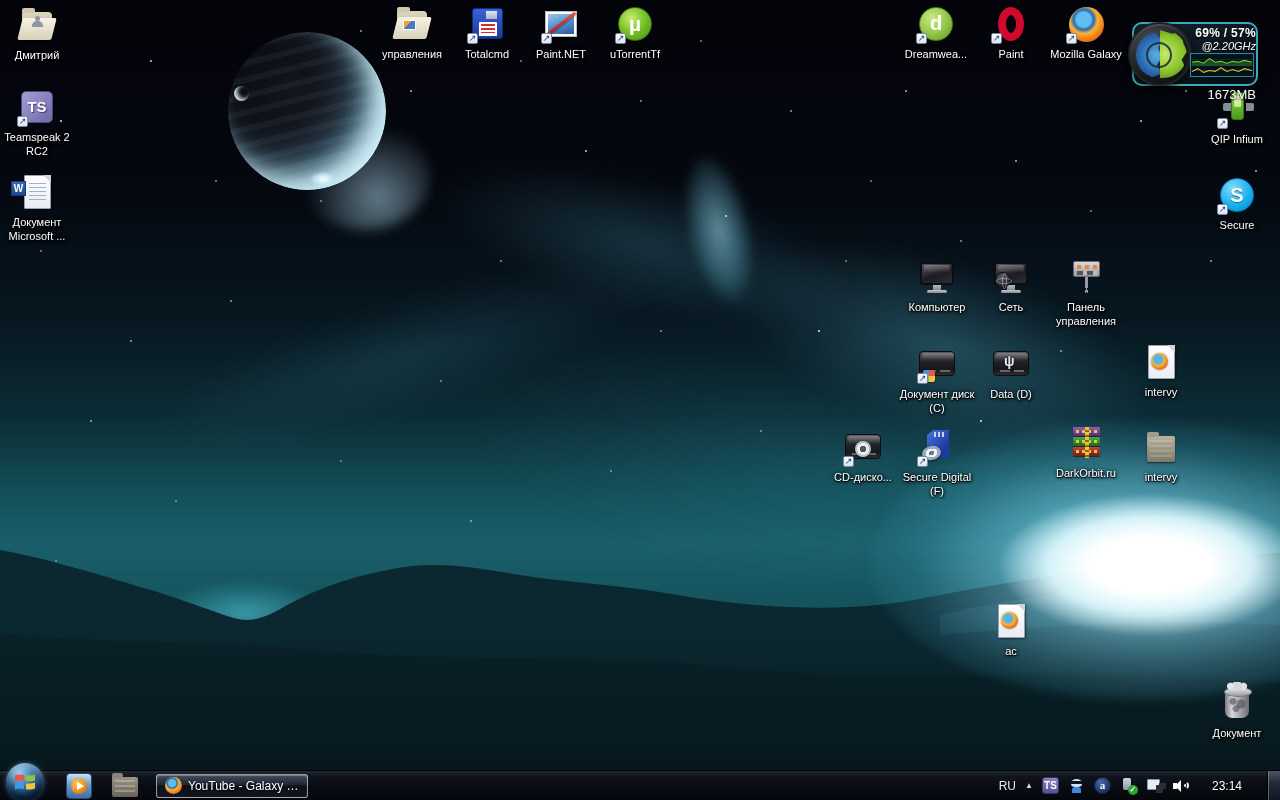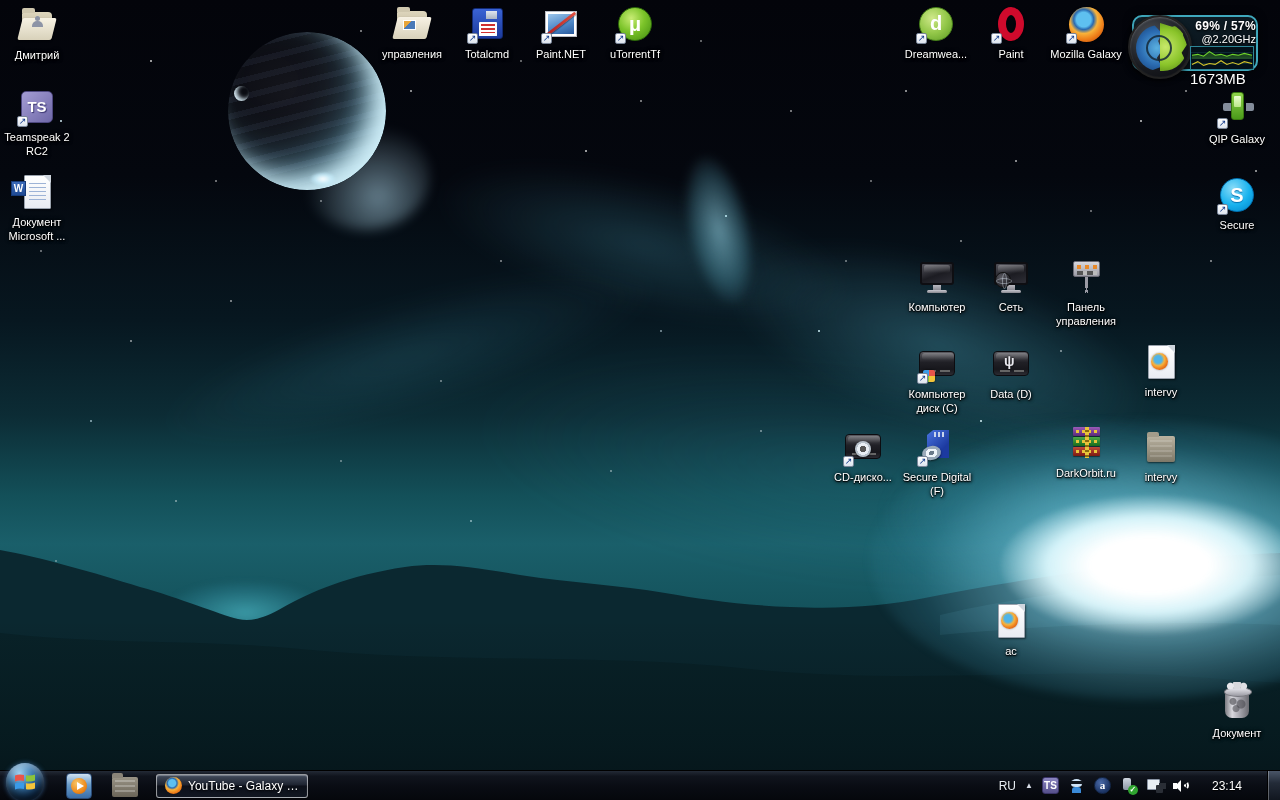--- a/index.html
+++ b/index.html
@@ -189,38 +189,38 @@
   .bin::after { content:""; position:absolute; left:2px; top:6px; width:20px; height:18px;
     background:radial-gradient(circle at 30% 30%, rgba(60,60,66,.55) 0 3px, transparent 4px),
                radial-gradient(circle at 70% 45%, rgba(60,60,66,.5) 0 4px, transparent 5px),
                radial-gradient(circle at 45% 70%, rgba(60,60,66,.5) 0 3px, transparent 4px); }
   .bin .trash { position:absolute; left:1px; top:-8px; width:22px; height:7px;
     background:radial-gradient(circle at 20% 60%, #e8e8ec 0 3px, transparent 4px),
                radial-gradient(circle at 50% 40%, #d8d8dc 0 4px, transparent 5px),
                radial-gradient(circle at 80% 60%, #e0e0e4 0 3px, transparent 4px); }
 
   
-  #gadget { position:absolute; left:1132px; top:15px; width:126px; height:56px; border:2px solid #3fa8bc; border-radius:10px;
+  #gadget { position:absolute; left:1132px; top:22px; width:126px; height:64px; border:2px solid #3fa8bc; border-radius:10px;
     background:linear-gradient(160deg, rgba(18,36,46,.92), rgba(6,14,20,.92)); box-shadow:0 0 8px rgba(0,0,0,.7); z-index:5; }
   .gauge { position:absolute; left:-6px; top:-2px; width:64px; height:64px; border-radius:50%;
     background:radial-gradient(circle at 35% 30%, #4a4e55 0%, #17191e 60%, #0a0b0e 100%);
     border:2px solid #222; box-shadow:0 2px 5px rgba(0,0,0,.8), inset 0 1px 2px rgba(255,255,255,.25); overflow:hidden; }
   .gauge .gl { position:absolute; left:6px; top:8px; width:26px; height:46px; border-radius:26px 0 0 26px;
     background:radial-gradient(circle at 80% 50%, #5ab0e0 0%, #2a6ab0 55%, #143a6a 100%);
     clip-path:polygon(0 8%, 70% 0, 100% 18%, 85% 35%, 100% 55%, 80% 72%, 100% 90%, 55% 100%, 0 92%); }
   .gauge .gr { position:absolute; left:30px; top:6px; width:27px; height:48px; border-radius:0 27px 27px 0;
     background:radial-gradient(circle at 20% 50%, #c8e86a 0%, #8ac42a 55%, #4a7a12 100%);
     clip-path:polygon(0 0, 45% 8%, 100% 0, 85% 25%, 100% 45%, 80% 62%, 100% 85%, 40% 100%, 0 100%); }
   .gauge .ring { position:absolute; left:16px; top:18px; width:26px; height:26px; border-radius:50%;
     border:2px solid rgba(20,40,55,.85); }
   .gbody { position:absolute; left:56px; top:2px; width:66px; height:58px; color:#fff; text-align:right; }
   .gcpu { font-size:12px; font-weight:bold; text-shadow:0 1px 2px #000; letter-spacing:.3px; }
-  .gfreq { font-size:11px; text-shadow:0 1px 2px #000; }
+  .gfreq { font-size:11px; text-shadow:0 1px 2px #000;font-style:italic; }
   .ggraph { margin-top:1px; width:64px; height:24px; border:1px solid #2e8696; background:rgba(2,18,26,.8); display:block; }
-  .gmem { font-size:15px; text-align:left; margin-top:0px; text-shadow:0 1px 2px #000; }
+  .gmem { font-size:13px; text-align:right; margin-top:10px; text-shadow:0 1px 2px #000; }
 
   
   #taskbar { position:absolute; left:0; bottom:0; width:1280px; height:30px; z-index:10;
     background:linear-gradient(180deg,#232a36 0%,#10141d 18%,#090c13 55%,#05070c 100%);
     border-top:1px solid #000; display:flex; align-items:center; }
   #start { position:relative; width:38px; height:38px; margin:-8px 12px 0 6px; border-radius:50%; flex:none; cursor:pointer;
     background:radial-gradient(circle at 35% 28%, #9ed0f0 0%, #3a7ab0 35%, #12365e 70%, #081c36 100%);
     box-shadow:inset 0 -7px 10px rgba(0,0,0,.65), inset 0 4px 6px rgba(255,255,255,.4), 0 0 5px rgba(90,170,255,.45); }
   #start svg { position:absolute; left:8px; top:9px; }
   .pin { width:26px; height:26px; margin:0 10px; position:relative; flex:none; cursor:pointer; }
@@ -374,21 +374,21 @@
       <div class="ffbig"></div>
       <div class="sc">↗</div>
     </div>
   <div class="lbl">Mozilla Galaxy</div>
 </div>
 <div class="dicon" style="left:1192px;top:90px">
   <div class="ic">
       <div class="qip-phone"></div>
       <div class="sc">↗</div>
     </div>
-  <div class="lbl">QIP Galaxy</div>
+  <div class="lbl">QIP Infium</div>
 </div>
 <div class="dicon" style="left:1192px;top:176px">
   <div class="ic">
       <div class="circ sky">S</div>
       <div class="sc">↗</div>
     </div>
   <div class="lbl">Secure</div>
 </div>
 <div class="dicon" style="left:892px;top:258px">
   <div class="ic">
@@ -413,21 +413,21 @@
       <div class="tripod"></div>
     </div>
   <div class="lbl">Панель управления</div>
 </div>
 <div class="dicon" style="left:892px;top:345px">
   <div class="ic">
       <div class="hdd"></div>
       <div class="winflag"></div>
       <div class="sc">↗</div>
     </div>
-  <div class="lbl">Компьютер диск (C)</div>
+  <div class="lbl">Документ диск (C)</div>
 </div>
 <div class="dicon" style="left:966px;top:345px">
   <div class="ic">
       <div class="hdd"></div>
       <div class="usbsym">ψ</div>
     </div>
   <div class="lbl">Data (D)</div>
 </div>
 <div class="dicon" style="left:1116px;top:343px">
   <div class="ic">

